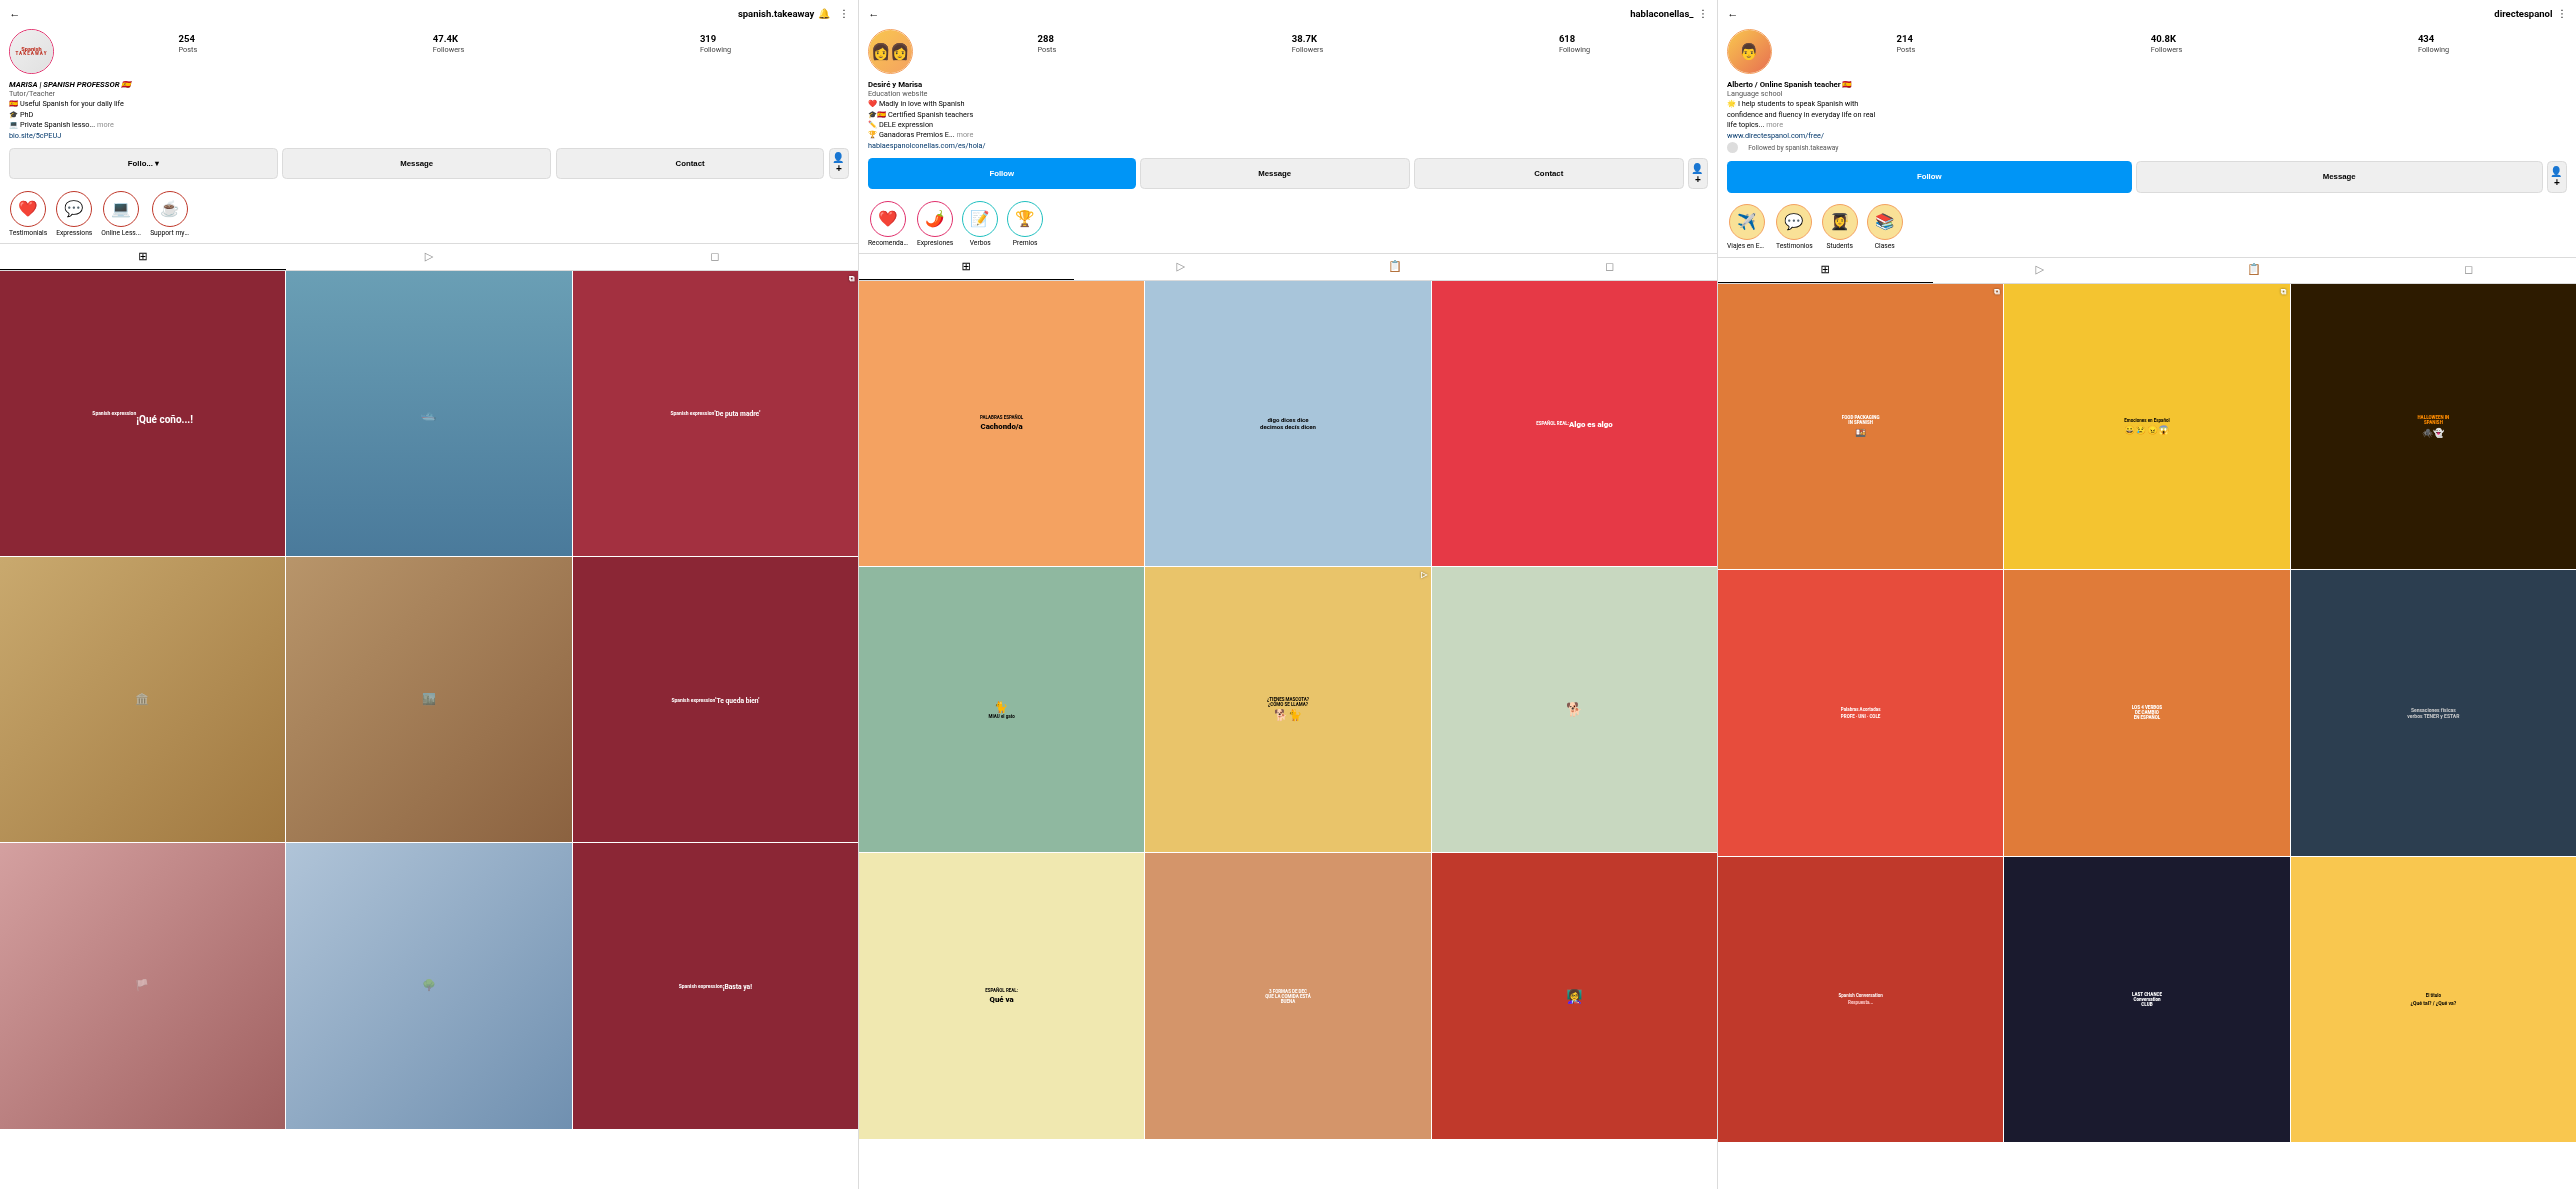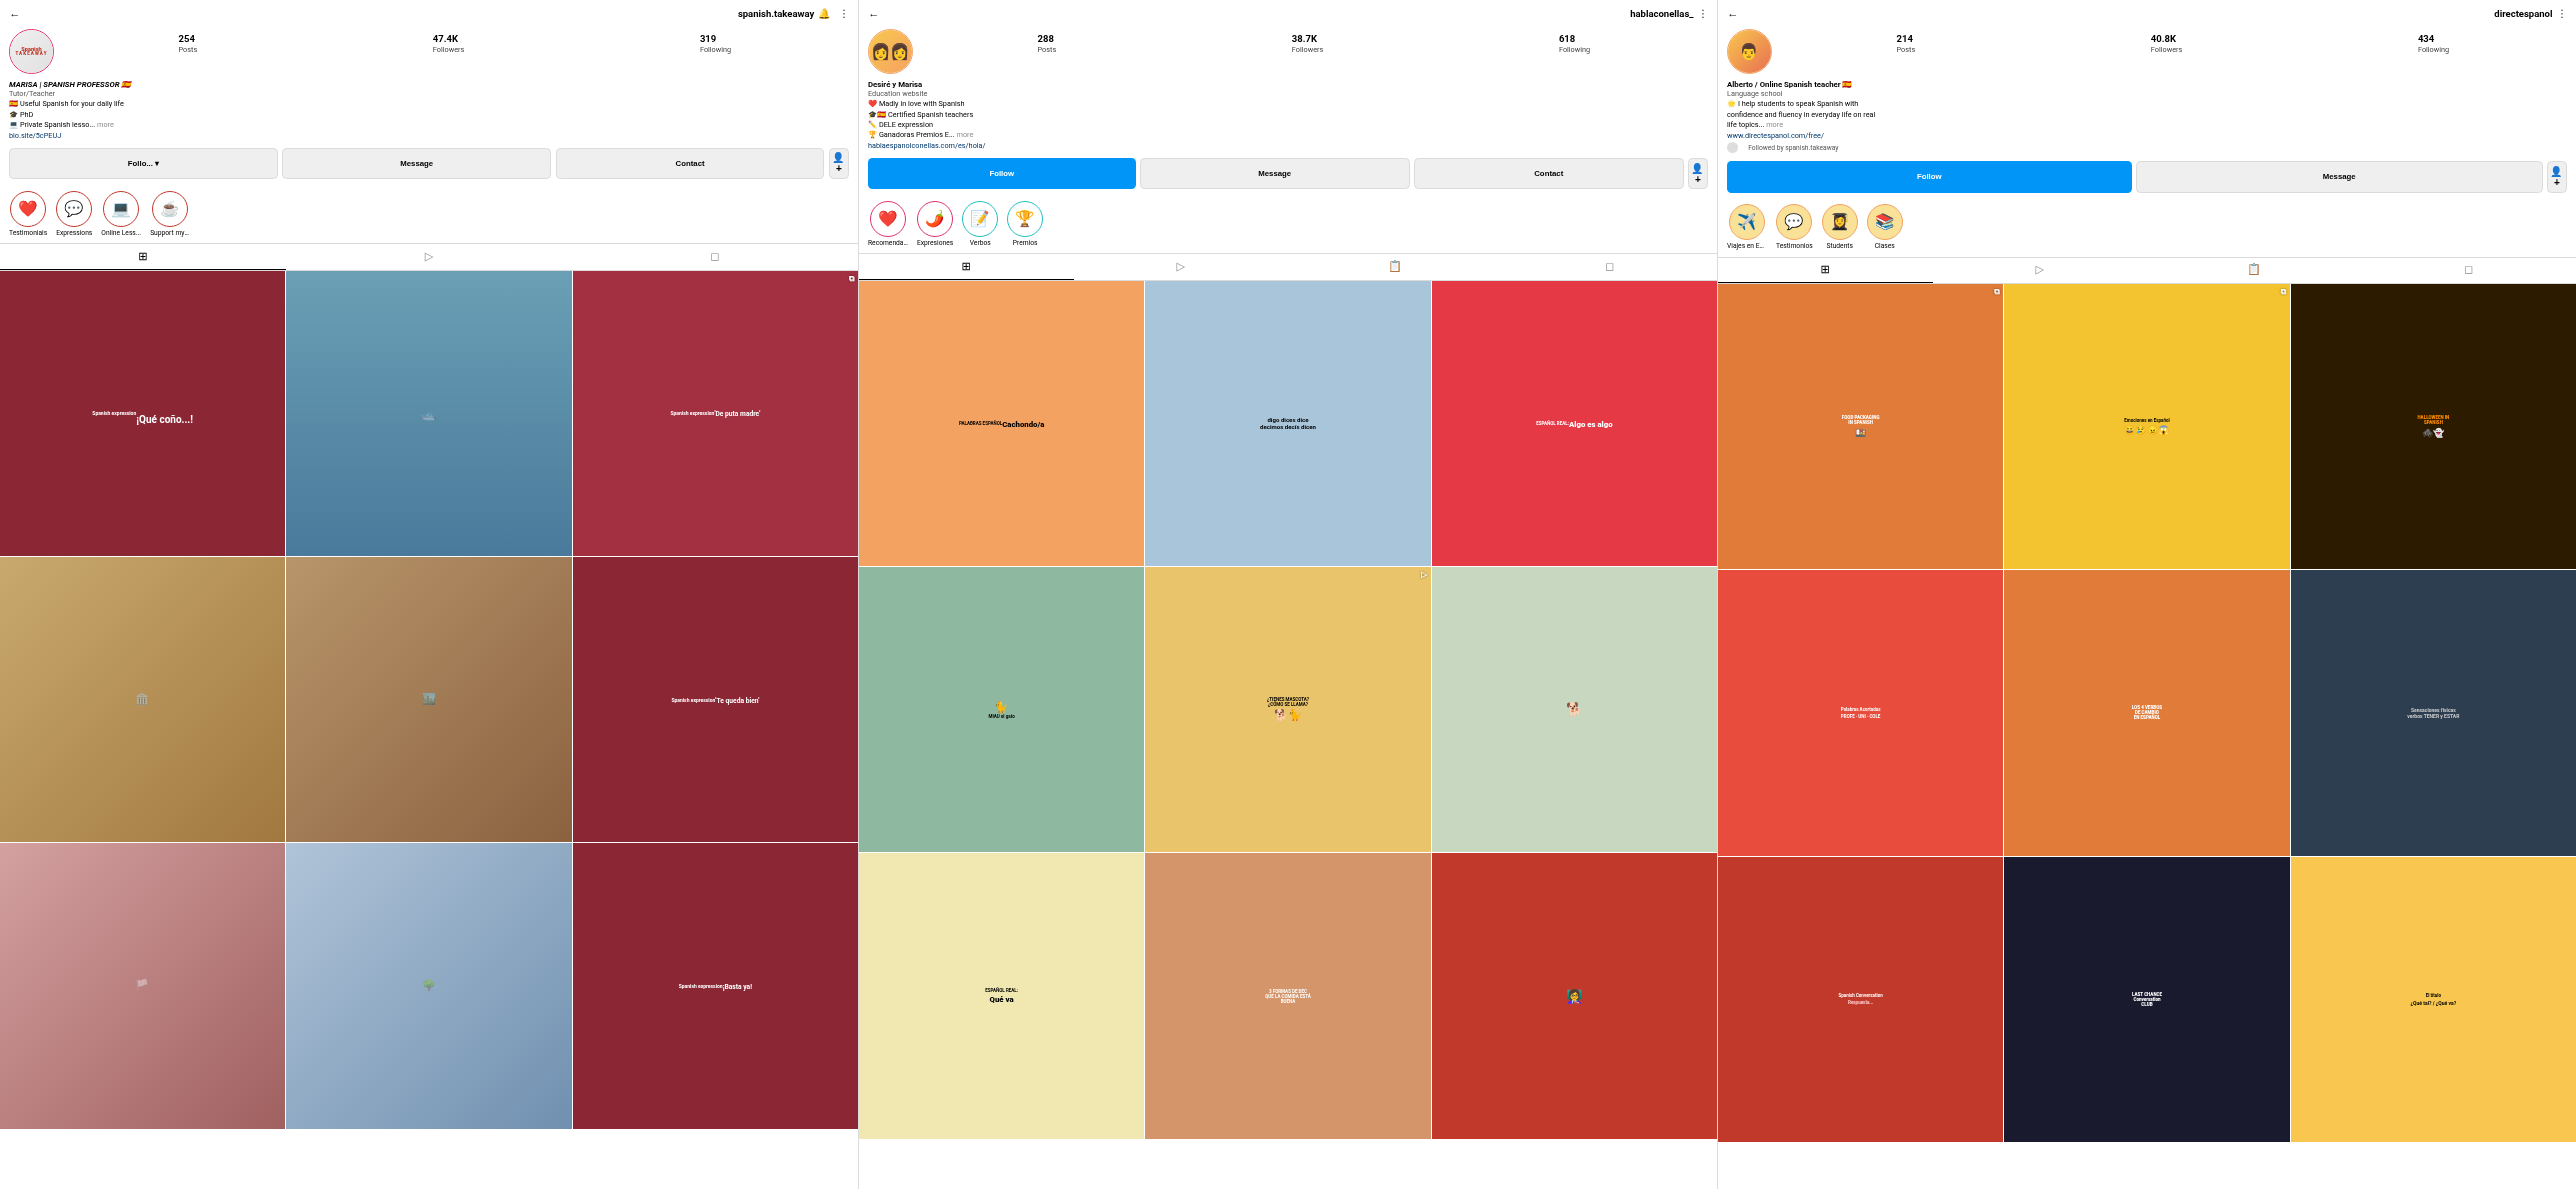--- a/index.html
+++ b/index.html
@@ -451,21 +451,21 @@
 
   <div class="profile-tabs">
     <div class="tab active">⊞</div>
     <div class="tab">▷</div>
     <div class="tab">📋</div>
     <div class="tab">◻</div>
   </div>
 
   <div class="post-grid">
     <div class="post-cell">
-      <div class="post-cell-inner h-orange" style="padding:14px;">
+      <div class="post-cell-inner h-orange" style="padding:14px;flex-direction:column;">
         <div class="tiny-text">PALABRAS ESPAÑOL</div>
         <div style="font-size:7.8px;font-weight:900;margin-top:2.2px;">Cachondo/a</div>
       </div>
     </div>
     <div class="post-cell">
       <div class="post-cell-inner h-blue" style="padding:3.4px;flex-direction:column;font-size:6.1px;">
         <div>digo dices dice</div>
         <div>decimos decís dicen</div>
       </div>
     </div>

